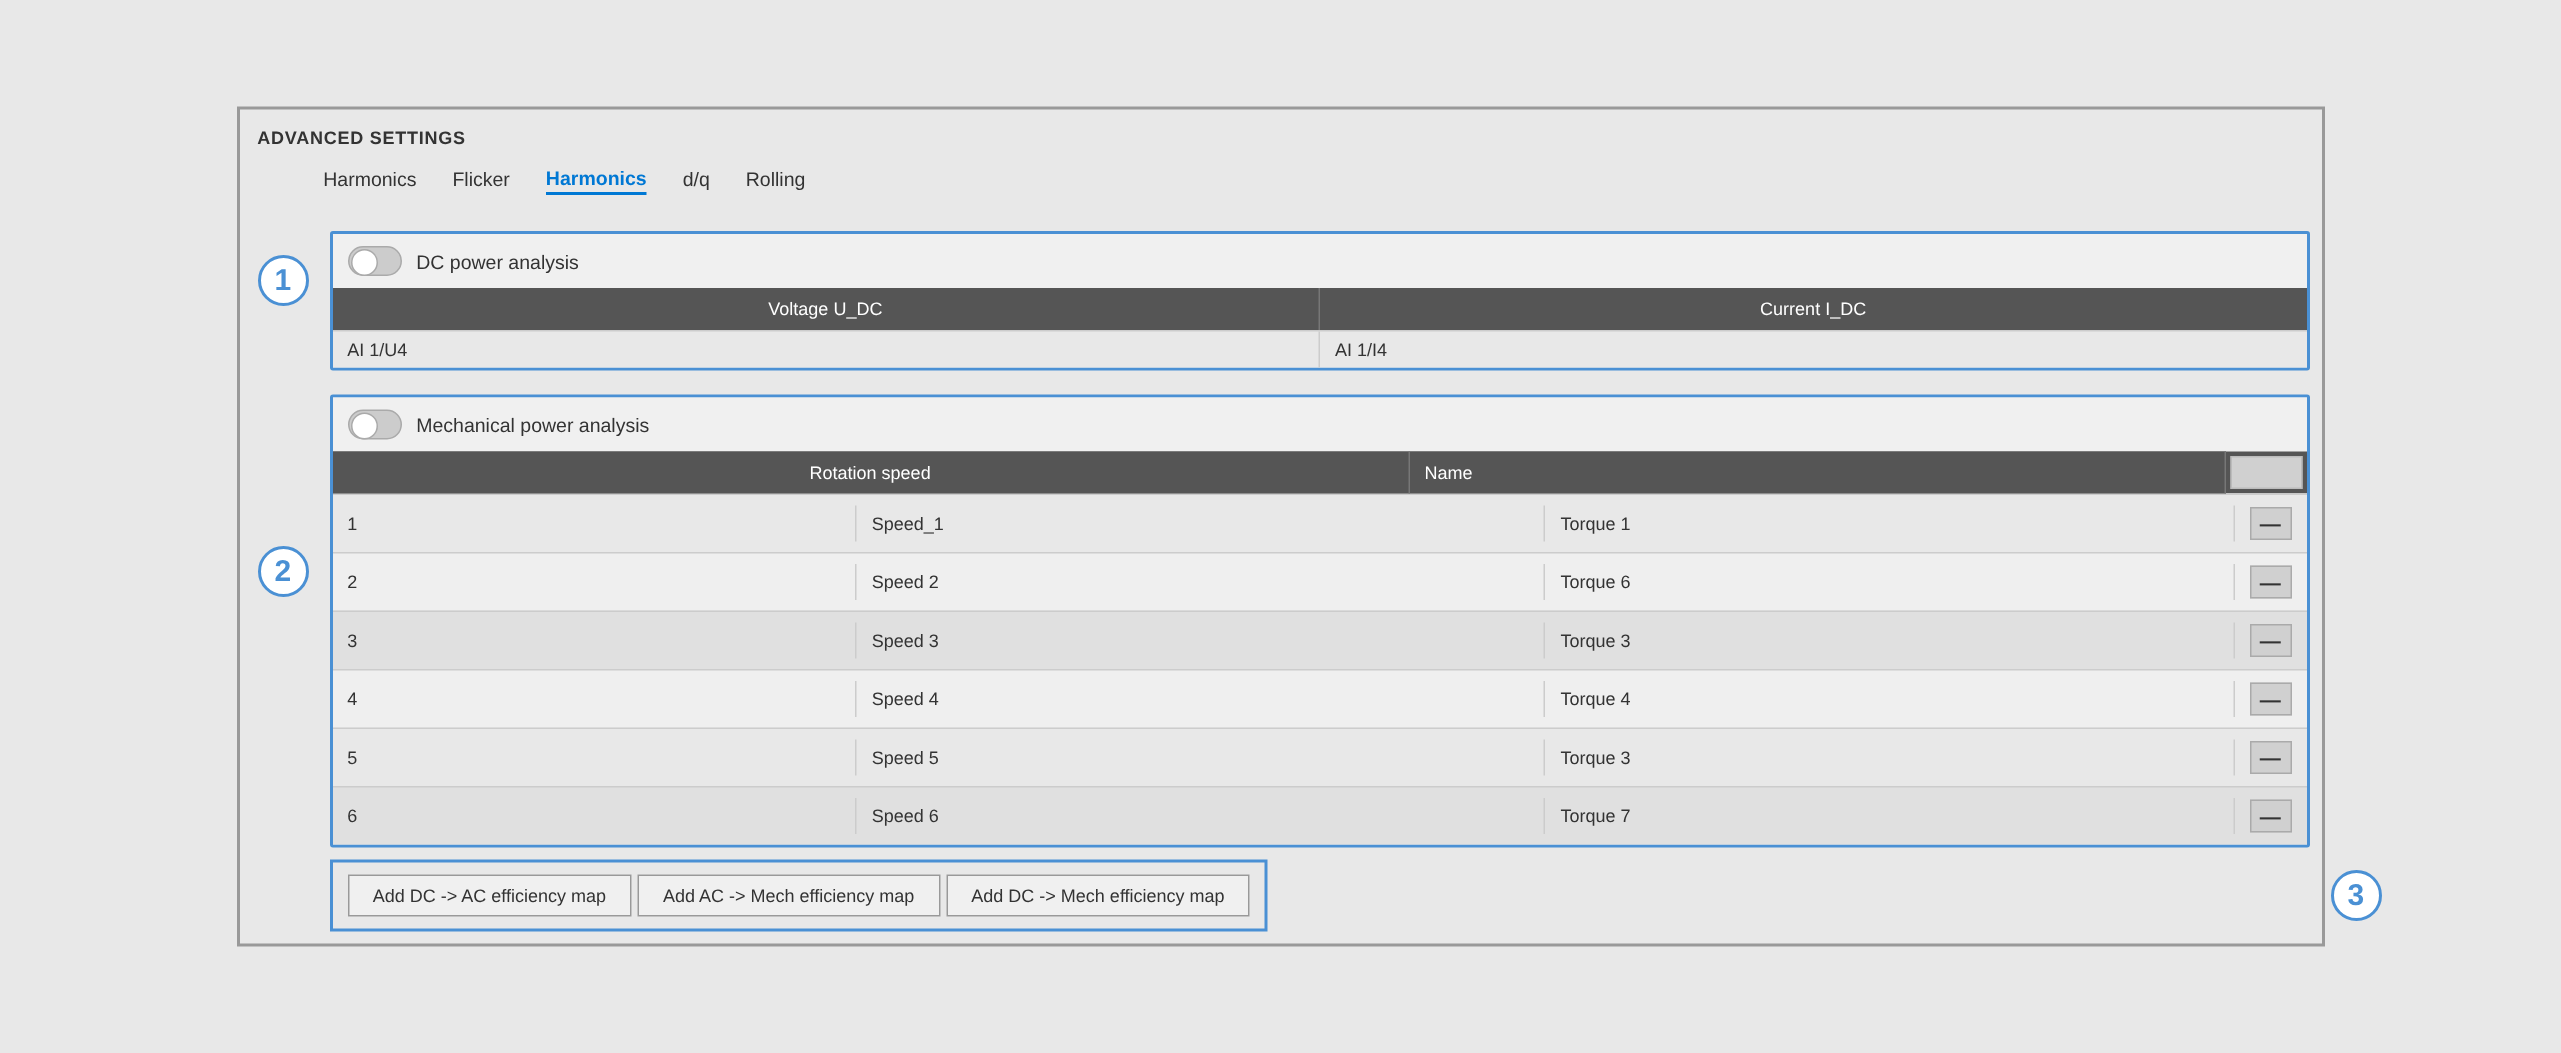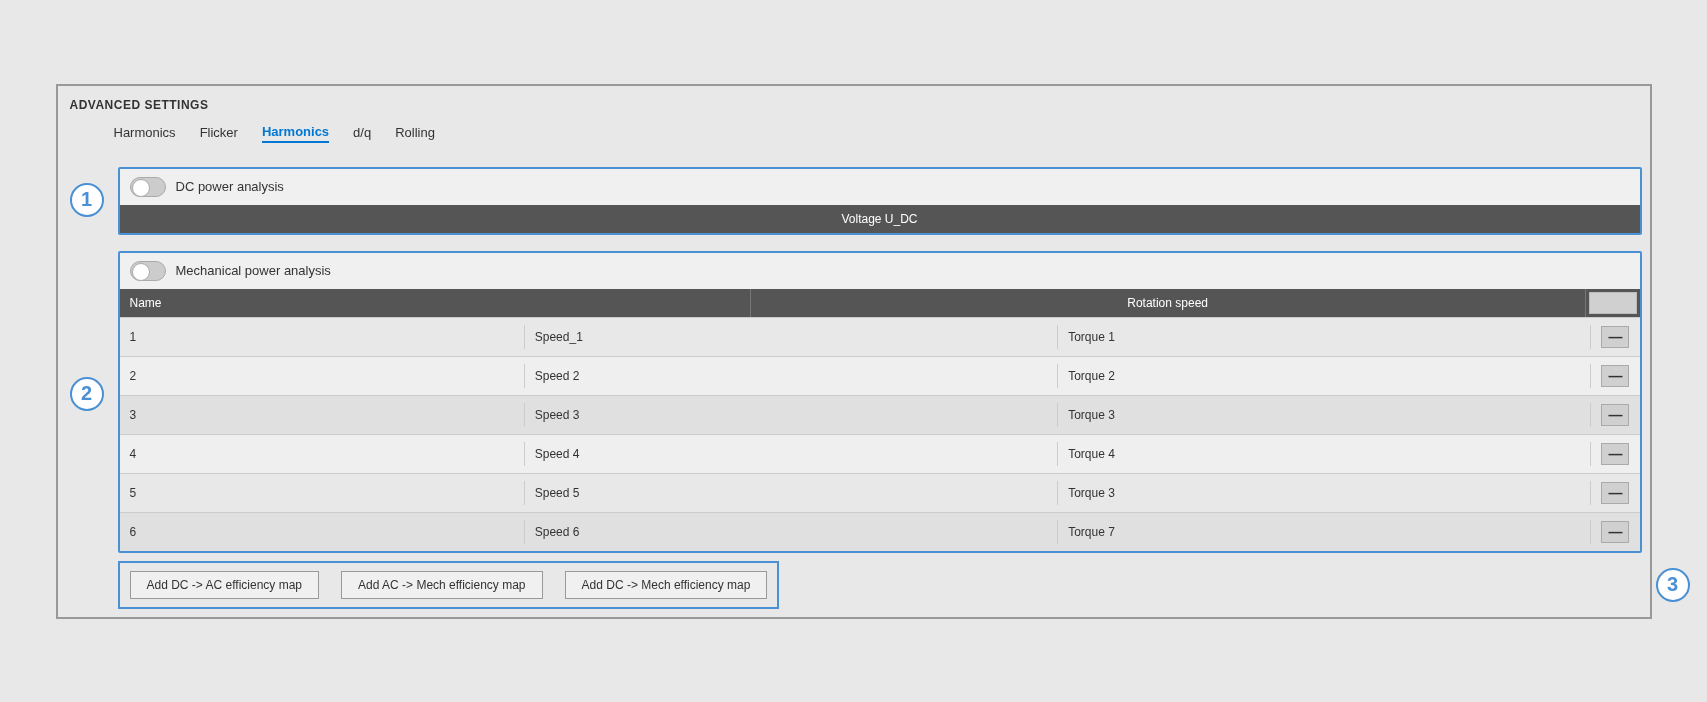--- a/index.html
+++ b/index.html
@@ -6,21 +6,21 @@
     body {
       font-family: Arial, sans-serif;
       font-size: 13px;
       background: #e8e8e8;
       display: flex;
       align-items: center;
       justify-content: center;
       min-height: 100vh;
     }
     .main-container {
-      width: 1596px;
+      width: 1392px;
       background: #e8e8e8;
       border: 2px solid #999;
       padding: 8px;
     }
     .title-bar {
       font-size: 12px;
       font-weight: bold;
       color: #333;
       padding: 4px 4px 6px 4px;
       letter-spacing: 0.5px;
@@ -161,21 +161,21 @@
       font-weight: bold;
       font-size: 14px;
       color: #333;
       margin: 3px auto;
     }
 
     
     .bottom-section {
       border: 2px solid #4a90d4;
       display: inline-flex;
-      gap: 22px;
+      gap: 4px;
       padding: 8px 10px;
       background: #e8e8e8;
       margin-top: 0;
       position: relative;
     }
     .bottom-btn {
       background: #f0f0f0;
       border: 1px solid #999;
       padding: 6px 16px;
       font-size: 12px;
@@ -236,50 +236,55 @@
     <div class="num-badge">1</div>
 
     <div class="section-box">
       <div class="section-header-row">
         <div class="toggle-switch"></div>
         <span class="section-label">DC power analysis</span>
       </div>
 
       <div class="dc-grid-header">
         <div class="dc-grid-header-cell">Voltage U_DC</div>
-      </div>
-
+        <div class="dc-grid-header-cell">Current I_DC</div>
+      </div>
+
+      <div class="dc-grid-row">
+        <div class="dc-grid-cell">AI 1/U4</div>
+        <div class="dc-grid-cell">AI 1/I4</div>
+      </div>
     </div>
 
     <div class="num-badge" style="top: 210px;">2</div>
 
     <div class="section-box">
       <div class="section-header-row">
         <div class="toggle-switch"></div>
         <span class="section-label">Mechanical power analysis</span>
       </div>
 
       <div class="mech-grid-header">
+        <div class="mech-cell mech-col-speed" style="color:#fff; background:#555; padding:7px 10px; border-right:1px solid #777; text-align:center;">Rotation speed</div>
         <div class="mech-cell mech-col-name" style="color:#fff; background:#555; padding:7px 10px; border-right:1px solid #777;">Name</div>
-        <div class="mech-cell mech-col-speed" style="color:#fff; background:#555; padding:7px 10px; border-right:1px solid #777; text-align:center;">Rotation speed</div>
         <div class="mech-cell mech-col-btn" style="background:#d0d0d0; border:1px solid #bbb; margin:3px;"></div>
       </div>
 
       <div class="mech-row">
         <div class="mech-cell mech-col-name">1</div>
         <div class="mech-cell mech-col-speed">Speed_1</div>
         <div class="mech-cell mech-col-torque">Torque 1</div>
         <div class="mech-cell mech-col-btn" style="display:flex;align-items:center;justify-content:center;">
           <button class="remove-btn">—</button>
         </div>
       </div>
       <div class="mech-row">
         <div class="mech-cell mech-col-name">2</div>
         <div class="mech-cell mech-col-speed">Speed 2</div>
-        <div class="mech-cell mech-col-torque">Torque 2</div>
+        <div class="mech-cell mech-col-torque">Torque 6</div>
         <div class="mech-cell mech-col-btn" style="display:flex;align-items:center;justify-content:center;">
           <button class="remove-btn">—</button>
         </div>
       </div>
       <div class="mech-row" style="background:#e0e0e0;">
         <div class="mech-cell mech-col-name">3</div>
         <div class="mech-cell mech-col-speed">Speed 3</div>
         <div class="mech-cell mech-col-torque">Torque 3</div>
         <div class="mech-cell mech-col-btn" style="display:flex;align-items:center;justify-content:center;">
           <button class="remove-btn">—</button>

